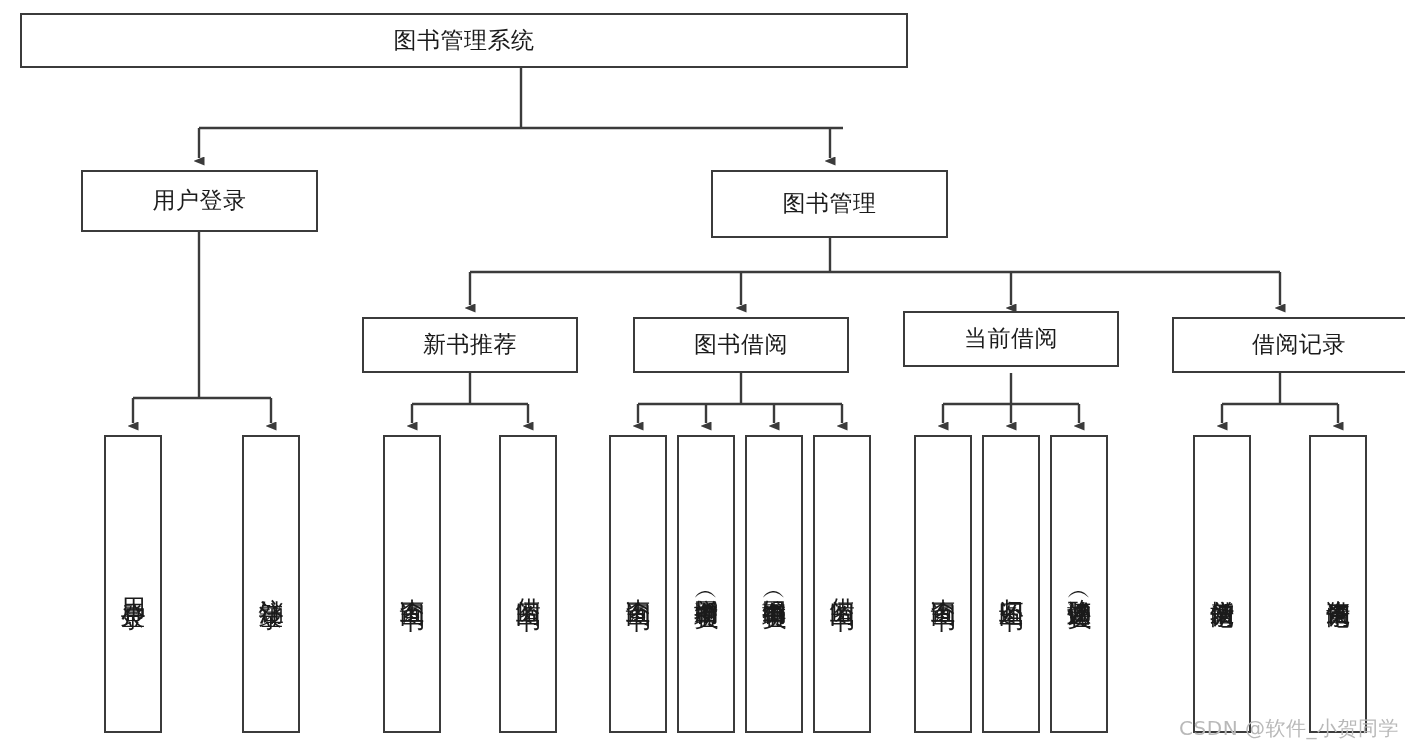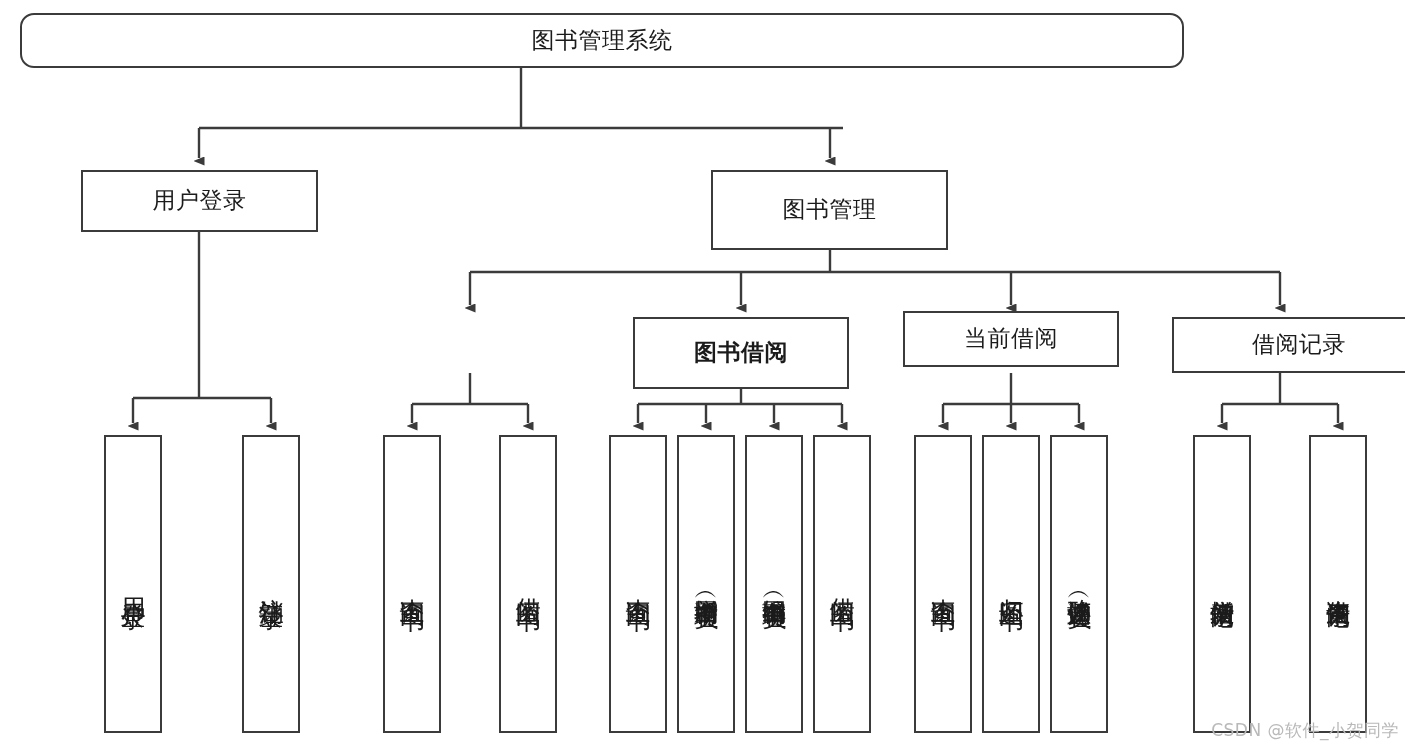--- a/index.html
+++ b/index.html
@@ -53,21 +53,21 @@
     overflow: hidden;
   }
   .node.v.tight {
     letter-spacing: 1px;
     font-size: 24px;
   }
   .watermark {
     position: absolute;
     right: 6px;
     bottom: 5px;
-    font-size: 17px;
+    font-size: 20px;
     color: #b9b9b9;
     letter-spacing: 0.5px;
     white-space: nowrap;
     z-index: 5;
   }
 </style>
 </head>
 <body>
 
 <div id="canvas">
@@ -115,32 +115,35 @@
       <path d="M1011,404 L1011,423" marker-end="url(#arrow)"></path>
       <path d="M1079,404 L1079,423" marker-end="url(#arrow)"></path>
 
       <path d="M1280,373 L1280,404"></path>
       <path d="M1222,404 L1338,404"></path>
       <path d="M1222,404 L1222,423" marker-end="url(#arrow)"></path>
       <path d="M1338,404 L1338,423" marker-end="url(#arrow)"></path>
     </g>
   </svg>
 
-  <div class="node h" style="left:20px; top:13px; width:1164px; height:55px;border-radius:14px;">
+  <div class="node h" style="left:20px; top:13px; width:888px; height:55px;">
     <span>图书管理系统</span>
   </div>
 
   <div class="node h" style="left:81px; top:170px; width:237px; height:62px;">
     <span>用户登录</span>
   </div>
-  <div class="node h" style="left:711px; top:170px; width:237px; height:80px;">
+  <div class="node h" style="left:711px; top:170px; width:237px; height:68px;">
     <span>图书管理</span>
   </div>
 
-  <div class="node h" style="left:633px; top:317px; width:216px; height:72px;font-weight:bold;">
+  <div class="node h" style="left:362px; top:317px; width:216px; height:56px;">
+    <span>新书推荐</span>
+  </div>
+  <div class="node h" style="left:633px; top:317px; width:216px; height:56px;">
     <span>图书借阅</span>
   </div>
   <div class="node h" style="left:903px; top:311px; width:216px; height:56px;">
     <span>当前借阅</span>
   </div>
   <div class="node h" style="left:1172px; top:317px; width:254px; height:56px;">
     <span>借阅记录</span>
   </div>
 
   <div class="node v" style="left:104px; top:435px; width:58px; height:298px;">

